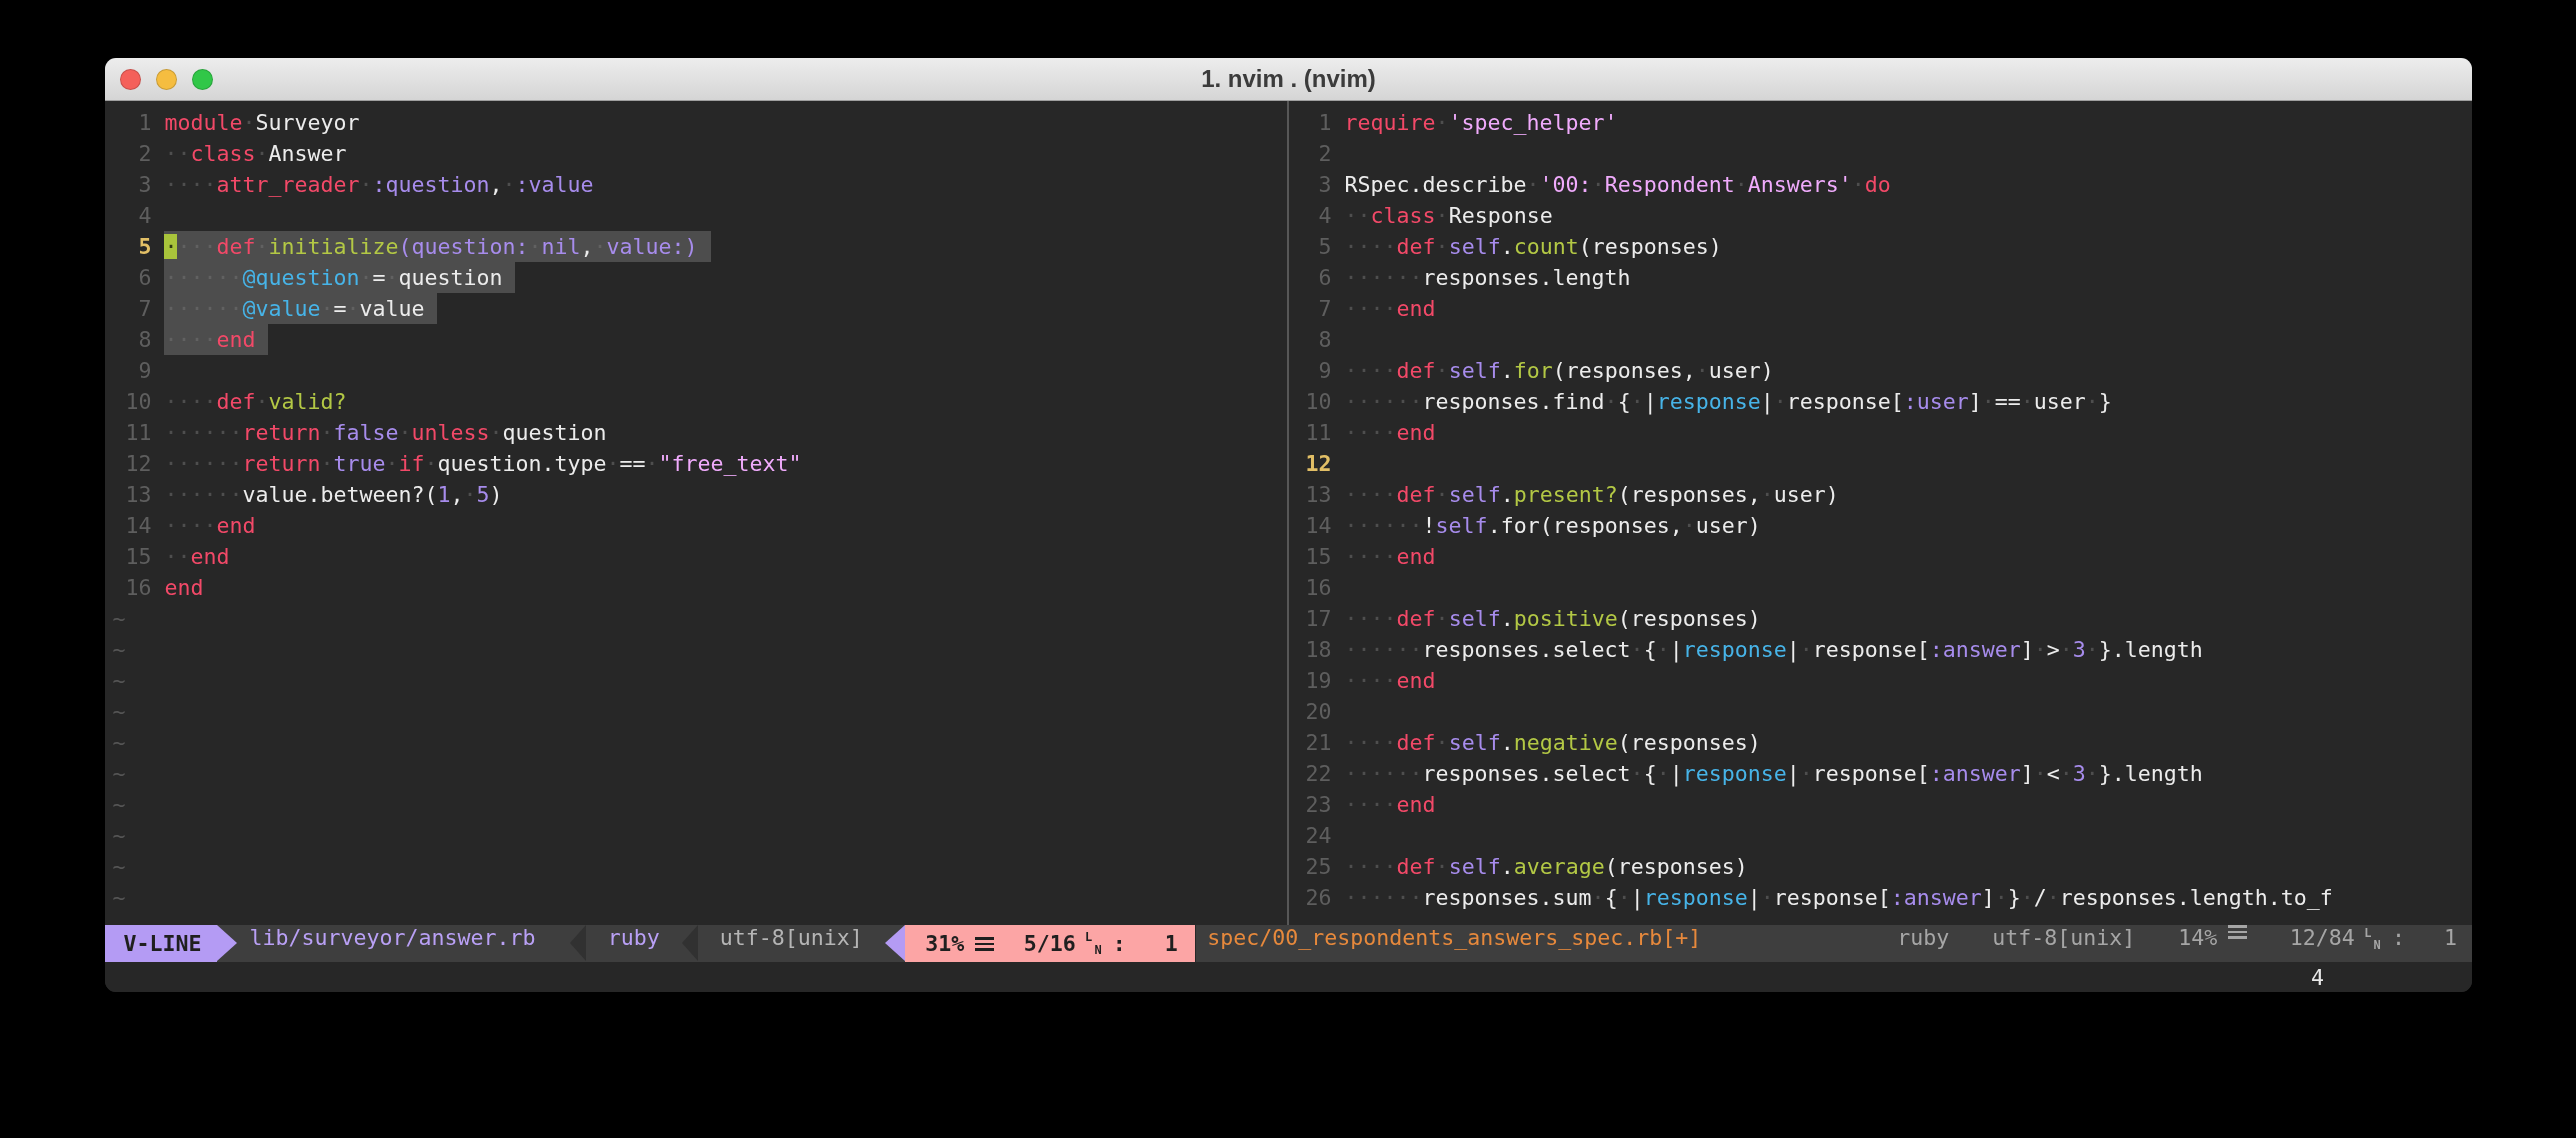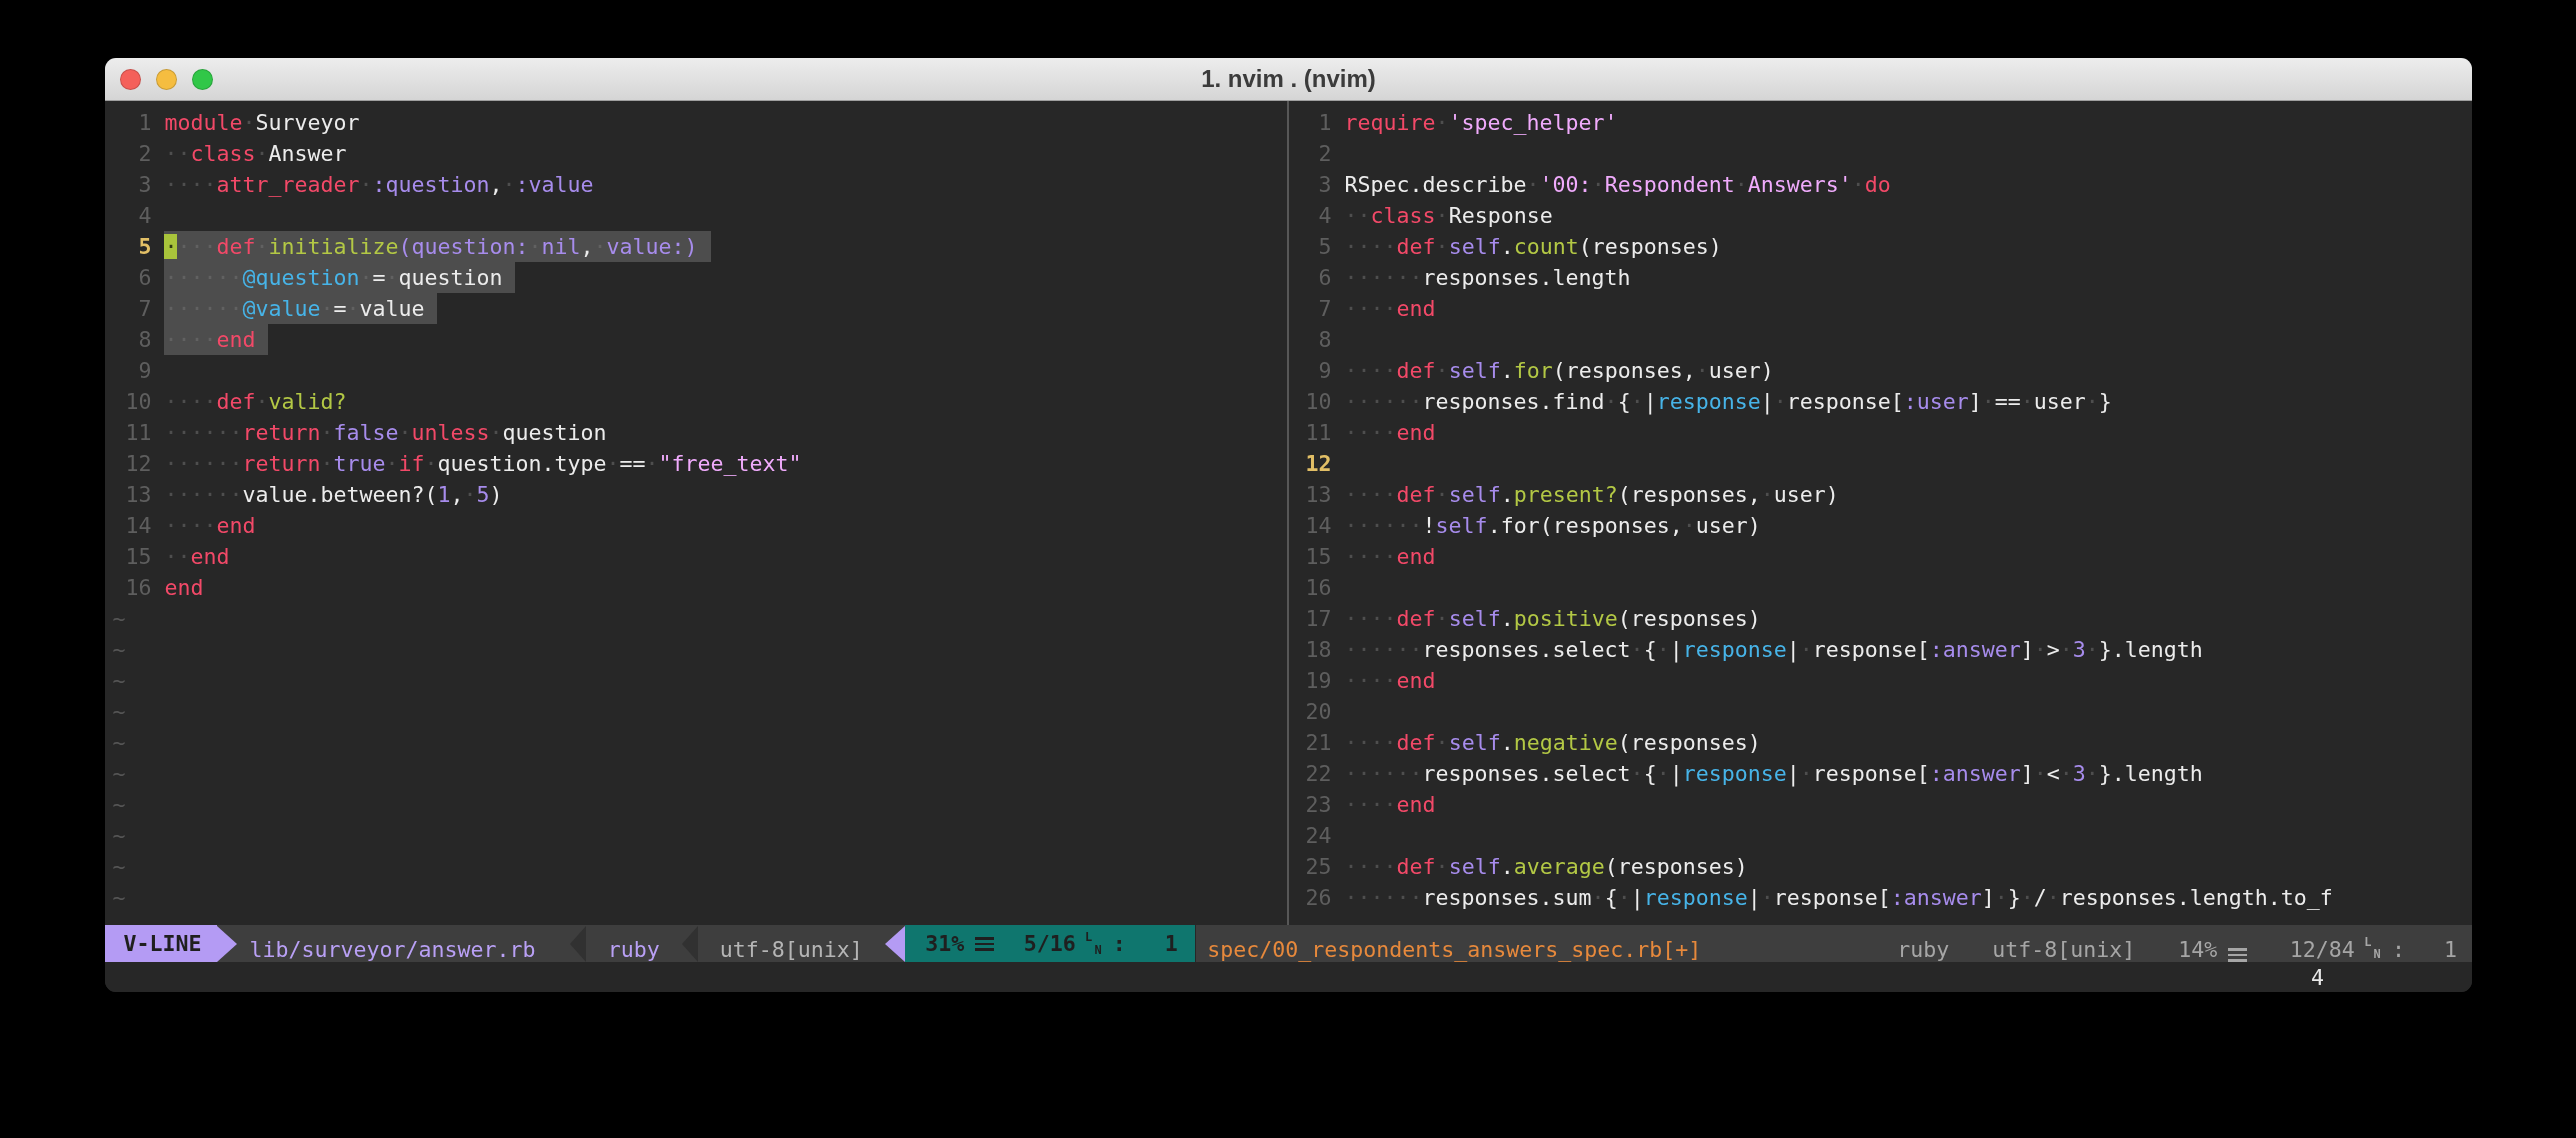--- a/index.html
+++ b/index.html
@@ -42,33 +42,33 @@
   .kw{color:#f24968;margin-top:48px;}
   .fn{color:#b3c845;}
   .pu{color:#a78cec;}
   .cy{color:#47b4e8;}
   .st{color:#f0abfc;}
   .ws{color:#4e4e4e;}
   .sel .ws{color:#616161;}
   .cursor{background:#a9c43b;color:#2f3a14;}
   
   .statusrow{display:flex;height:37px;font-size:21.6px;}
-  .sbar{height:37px;display:flex;align-items:flex-end;overflow:hidden;}
+  .sbar{height:37px;display:flex;align-items:flex-start;overflow:hidden;}
   .sbar.leftbar{width:1182px;background:#3e3e3e;}
   .statusgap{width:1.9px;background:#272727;}
   .sbar.rightbar{width:1384px;background:#3e3e3e;}
   .rightbar-margin{flex:1;background:#272727;}
   .seg-mode{background:#b49bf4;color:#1f1f1f;font-weight:bold;padding:0 15px 0 18.5px;height:100%;display:flex;align-items:center;}
   .arrow-r-purple{width:0;height:0;border-top:18.5px solid transparent;border-bottom:18.5px solid transparent;border-left:20.4px solid #b49bf4;}
   .arrow-l-purple{width:0;height:0;border-top:18.5px solid transparent;border-bottom:18.5px solid transparent;border-right:20.4px solid #b49bf4;}
   .chev-l{width:0;height:0;border-top:18.5px solid transparent;border-bottom:18.5px solid transparent;border-right:16.7px solid #313131;}
   .seg-path{color:#b9a0f5;padding-left:13px;}
   .seg-ft{color:#b9a0f5;padding:0 22px;}
   .seg-enc{color:#b5b5b5;padding:0 22px;}
-  .seg-pos{background:#0f766e;color:#1f1f1f;font-weight:bold;height:100%;display:flex;align-items:center;padding:0 16.7px 0 20.4px;}
+  .seg-pos{background:#fca5a5;color:#1f1f1f;font-weight:bold;height:100%;display:flex;align-items:center;padding:0 16.7px 0 20.4px;}
   .spacer{flex:1;}
   .trigram{
     width:18.5px;height:14px;display:inline-block;margin-left:11px;
     background:repeating-linear-gradient(to bottom, currentColor 0 2.8px, transparent 2.8px 5.6px);
   }
   .gap32{display:inline-block;width:30px;}
   .gap46{display:inline-block;width:43px;}
   .lnglyph{display:inline-block;position:relative;width:16.7px;height:28px;margin:0 5.6px 0 9.3px;font-weight:bold;}
   .lnglyph i,.lnglyph b{position:absolute;font-style:normal;font-size:12px;line-height:12px;}
   .lnglyph i{left:0;top:1.9px;}

